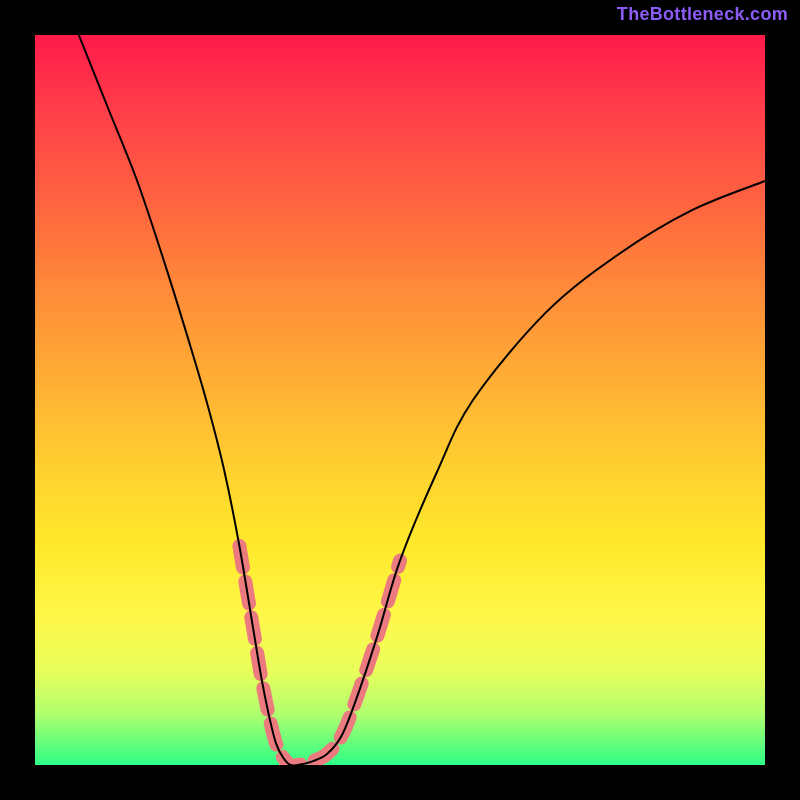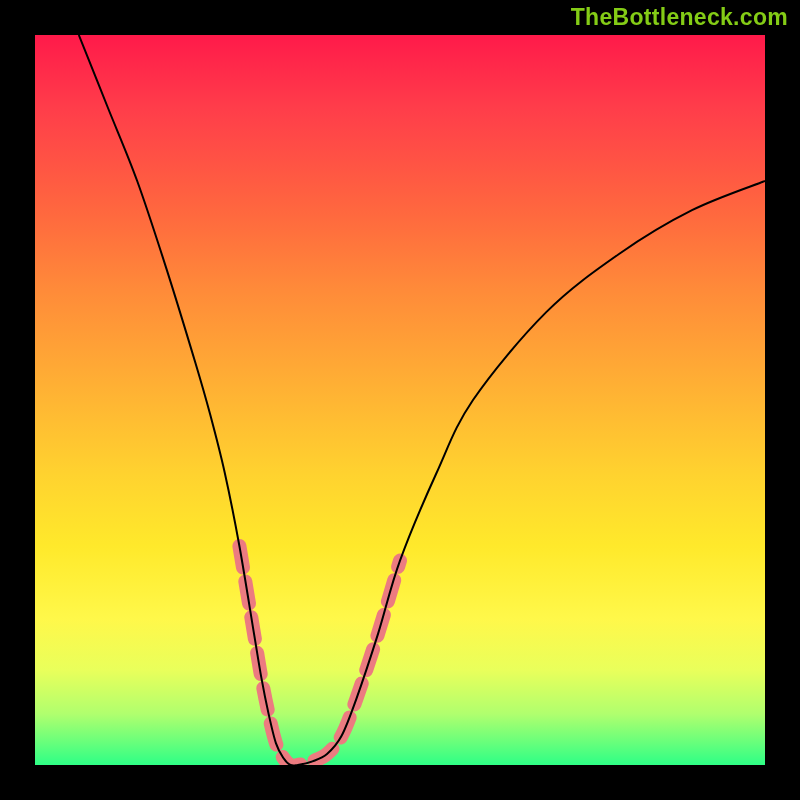--- a/index.html
+++ b/index.html
@@ -43,23 +43,23 @@
     position: absolute;
     left: 0;
     top: 0;
     width: 730px;
     height: 730px;
   }
   .watermark {
     position: absolute;
     top: 4px;
     right: 12px;
-    color: #84cc16;
+    color: #8b5cf6;
     font-family: Arial, Helvetica, sans-serif;
-    font-size: 23px;
+    font-size: 18px;
     font-weight: 600;
     letter-spacing: 0.3px;
   }
 </style>
 </head>
 <body>
 
 <div class="frame">
   <div class="plot">
     <svg class="curve" viewBox="0 0 730 730" preserveAspectRatio="none">

